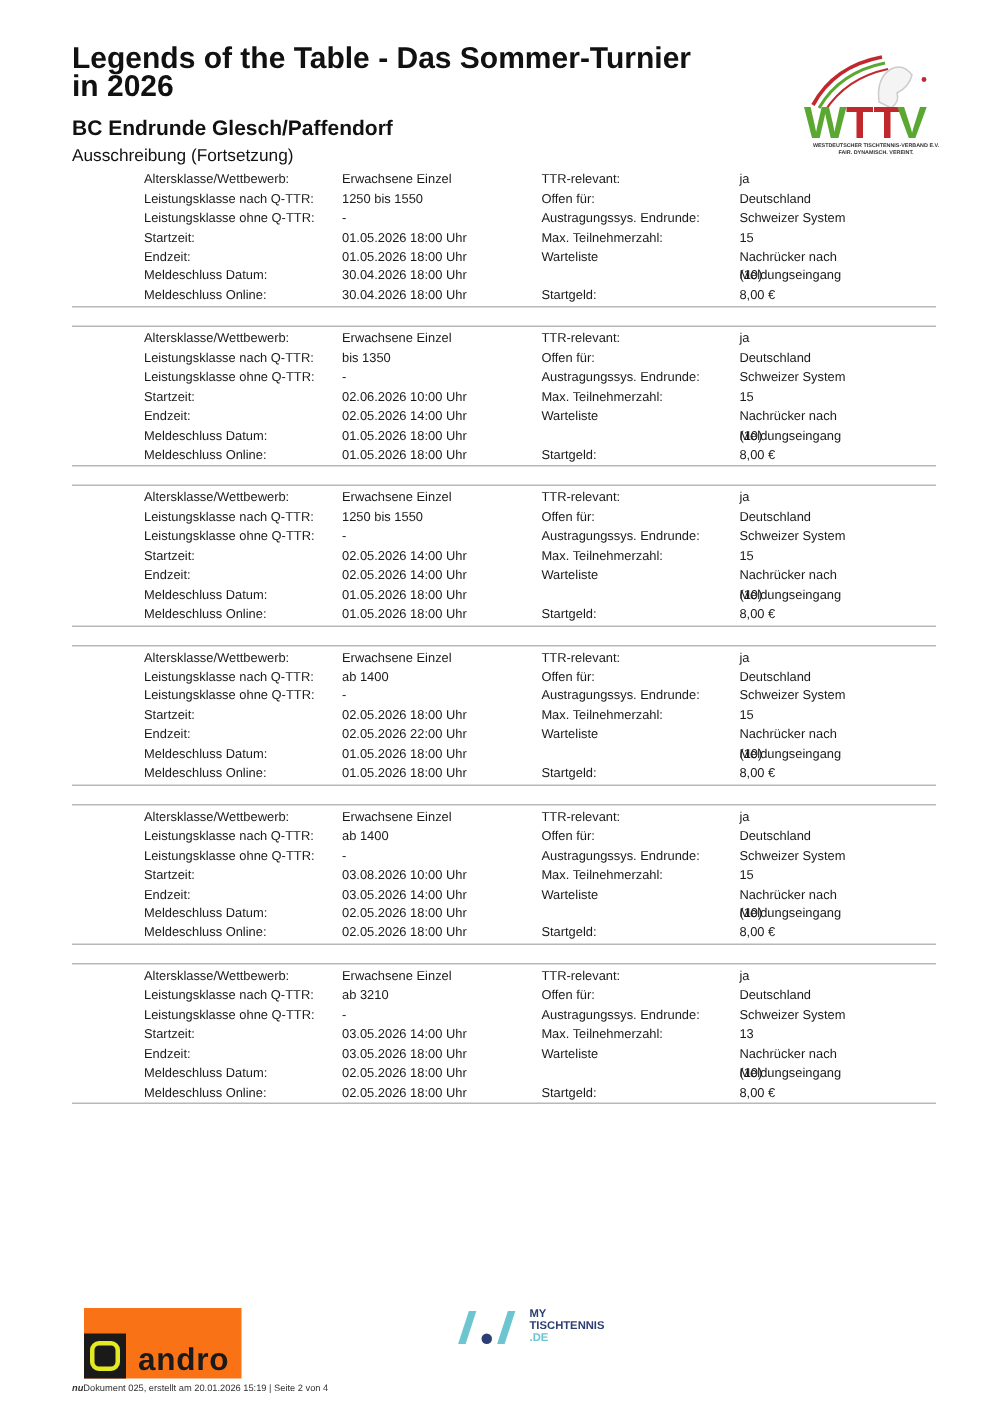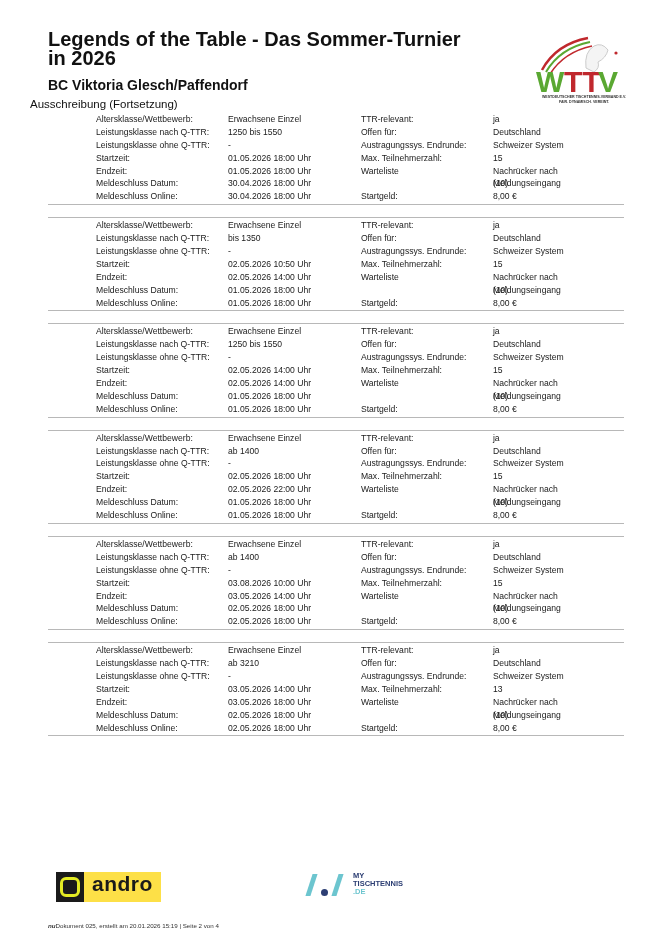--- a/index.html
+++ b/index.html
@@ -1,51 +1,51 @@
 <!DOCTYPE html>
 <html><head>
 <meta charset="utf-8">
 <style>
   html, body { margin: 0; padding: 0; background: #ffffff; }
   body { width: 672px; height: 950px; position: relative; overflow: hidden;
          font-family: "Liberation Sans", sans-serif; color: #111; }
   .title { position: absolute; left: 48px; top: 30px; width: 420px;
            font-size: 20px; font-weight: bold; line-height: 19px; margin: 0; }
   .club { position: absolute; left: 48px; top: 77px; font-size: 14px; font-weight: bold; margin: 0; }
-  .subhead { position: absolute; left: 30px; top: 98px; font-size: 11.5px; }
+  .subhead { position: absolute; left: 48px; top: 98px; font-size: 11.5px; }
   .logo { position: absolute; left: 528px; top: 32px; width: 112px; height: 72px; }
   .blocks { position: absolute; left: 48px; top: 113px; width: 576px; }
   .block { border-bottom: 1.5px solid #b8b8b8; padding: 0 0 1px 0; margin-bottom: 12px; }
   .block + .block { border-top: 1.5px solid #b8b8b8; padding-top: 1px; }
   .row { display: flex; height: 12.9px; line-height: 12.9px; font-size: 8.6px; color: #1a1a1a; margin-left: 48px; }
   .c1 { width: 144px; } .c2 { width: 145px; } .c3 { width: 144px; } .c4 { width: 143px; }
   .sponsors { position: absolute; left: 56px; top: 872px; height: 34px; width: 360px; }
-  .andro { position: absolute; left: 0; top: 0; width: 105px; height: 30px; background: #fde047;
-           display: flex; align-items: flex-start; }
+  .andro { position: absolute; left: 0; top: 0; width: 105px; height: 47px; background: #f97316;
+           display: flex; align-items: flex-end; }
   .andro-mark { width: 28px; height: 30px; background: #1a1a1a; display: flex; align-items: center; justify-content: center; }
   .andro-mark span { width: 14px; height: 14px; border: 3px solid #e3ea24; border-radius: 6px; display: block; }
   .andro-text { font-size: 21px; font-weight: bold; color: #1a1a1a; margin-left: 8px; letter-spacing: 0.5px; }
   .schoeler { position: absolute; left: 120px; top: 2px; }
   .schoeler-name { font-size: 15px; font-weight: bold; color: #2d4a8a; display: flex; align-items: center; }
   .schoeler-icon { width: 11px; height: 11px; border-radius: 50%; border: 2px solid #2d4a8a; margin-right: 5px; position: relative; }
   .schoeler-icon::after { content: ""; position: absolute; left: 3px; top: 3px; width: 5px; height: 5px; background: #2d4a8a; transform: rotate(45deg); }
   .schoeler-tag { font-size: 7.5px; color: #2d4a8a; margin-left: 18px; margin-top: 1px; }
   .mytt { position: absolute; left: 246px; top: 0; display: flex; align-items: flex-end; }
   .mytt-slash { width: 5px; height: 22px; background: #6cc5cf; transform: skewX(-18deg); margin: 0 7px; }
   .mytt-dot { width: 7px; height: 7px; border-radius: 50%; background: #2c3e73; }
   .mytt-text { font-size: 7.5px; font-weight: bold; color: #2c3e73; line-height: 8px; margin-left: 6px; }
   .mytt-text .de { color: #6cc5cf; }
   .footer { position: absolute; left: 48px; top: 922px; font-size: 6.2px; color: #333; }
   .footer b { font-style: italic; }
 </style>
 </head>
 <body>
 
 <h1 class="title">Legends of the Table - Das Sommer-Turnier in 2026</h1>
-<h2 class="club">BC Viktoria Glesch/Paffendorf</h2>
+<h2 class="club">BC Endrunde Glesch/Paffendorf</h2>
 <div class="subhead">Ausschreibung (Fortsetzung)</div>
 
 <div class="logo">
   <svg width="112" height="72" viewBox="0 0 112 72">
     <path d="M14 38 Q28 12 60 6" stroke="#c0282d" stroke-width="2.5" fill="none"></path>
     <path d="M18 40 Q32 16 62 10" stroke="#5aa832" stroke-width="2" fill="none"></path>
     <path d="M22 42 Q36 20 64 14" stroke="#c0282d" stroke-width="1.5" fill="none"></path>
     <path d="M58 36 Q56 20 66 14 Q74 10 80 18 Q78 26 70 30 Q72 36 66 40 Z" stroke="#ccc" stroke-width="1" fill="#f4f4f4"></path>
     <circle cx="88" cy="21" r="1.6" fill="#c0282d"></circle>
     <text x="8" y="60" font-family="Liberation Sans, sans-serif" font-size="30" font-weight="bold" fill="#5aa832">W</text>
@@ -116,21 +116,21 @@
       <span class="c4">Deutschland</span>
     </div>
     <div class="row">
       <span class="c1">Leistungsklasse ohne Q-TTR:</span>
       <span class="c2">-</span>
       <span class="c3">Austragungssys. Endrunde:</span>
       <span class="c4">Schweizer System</span>
     </div>
     <div class="row">
       <span class="c1">Startzeit:</span>
-      <span class="c2">02.05.2026 10:50 Uhr</span>
+      <span class="c2">02.06.2026 10:00 Uhr</span>
       <span class="c3">Max. Teilnehmerzahl:</span>
       <span class="c4">15</span>
     </div>
     <div class="row">
       <span class="c1">Endzeit:</span>
       <span class="c2">02.05.2026 14:00 Uhr</span>
       <span class="c3">Warteliste</span>
       <span class="c4">Nachrücker nach Meldungseingang</span>
     </div>
     <div class="row">

